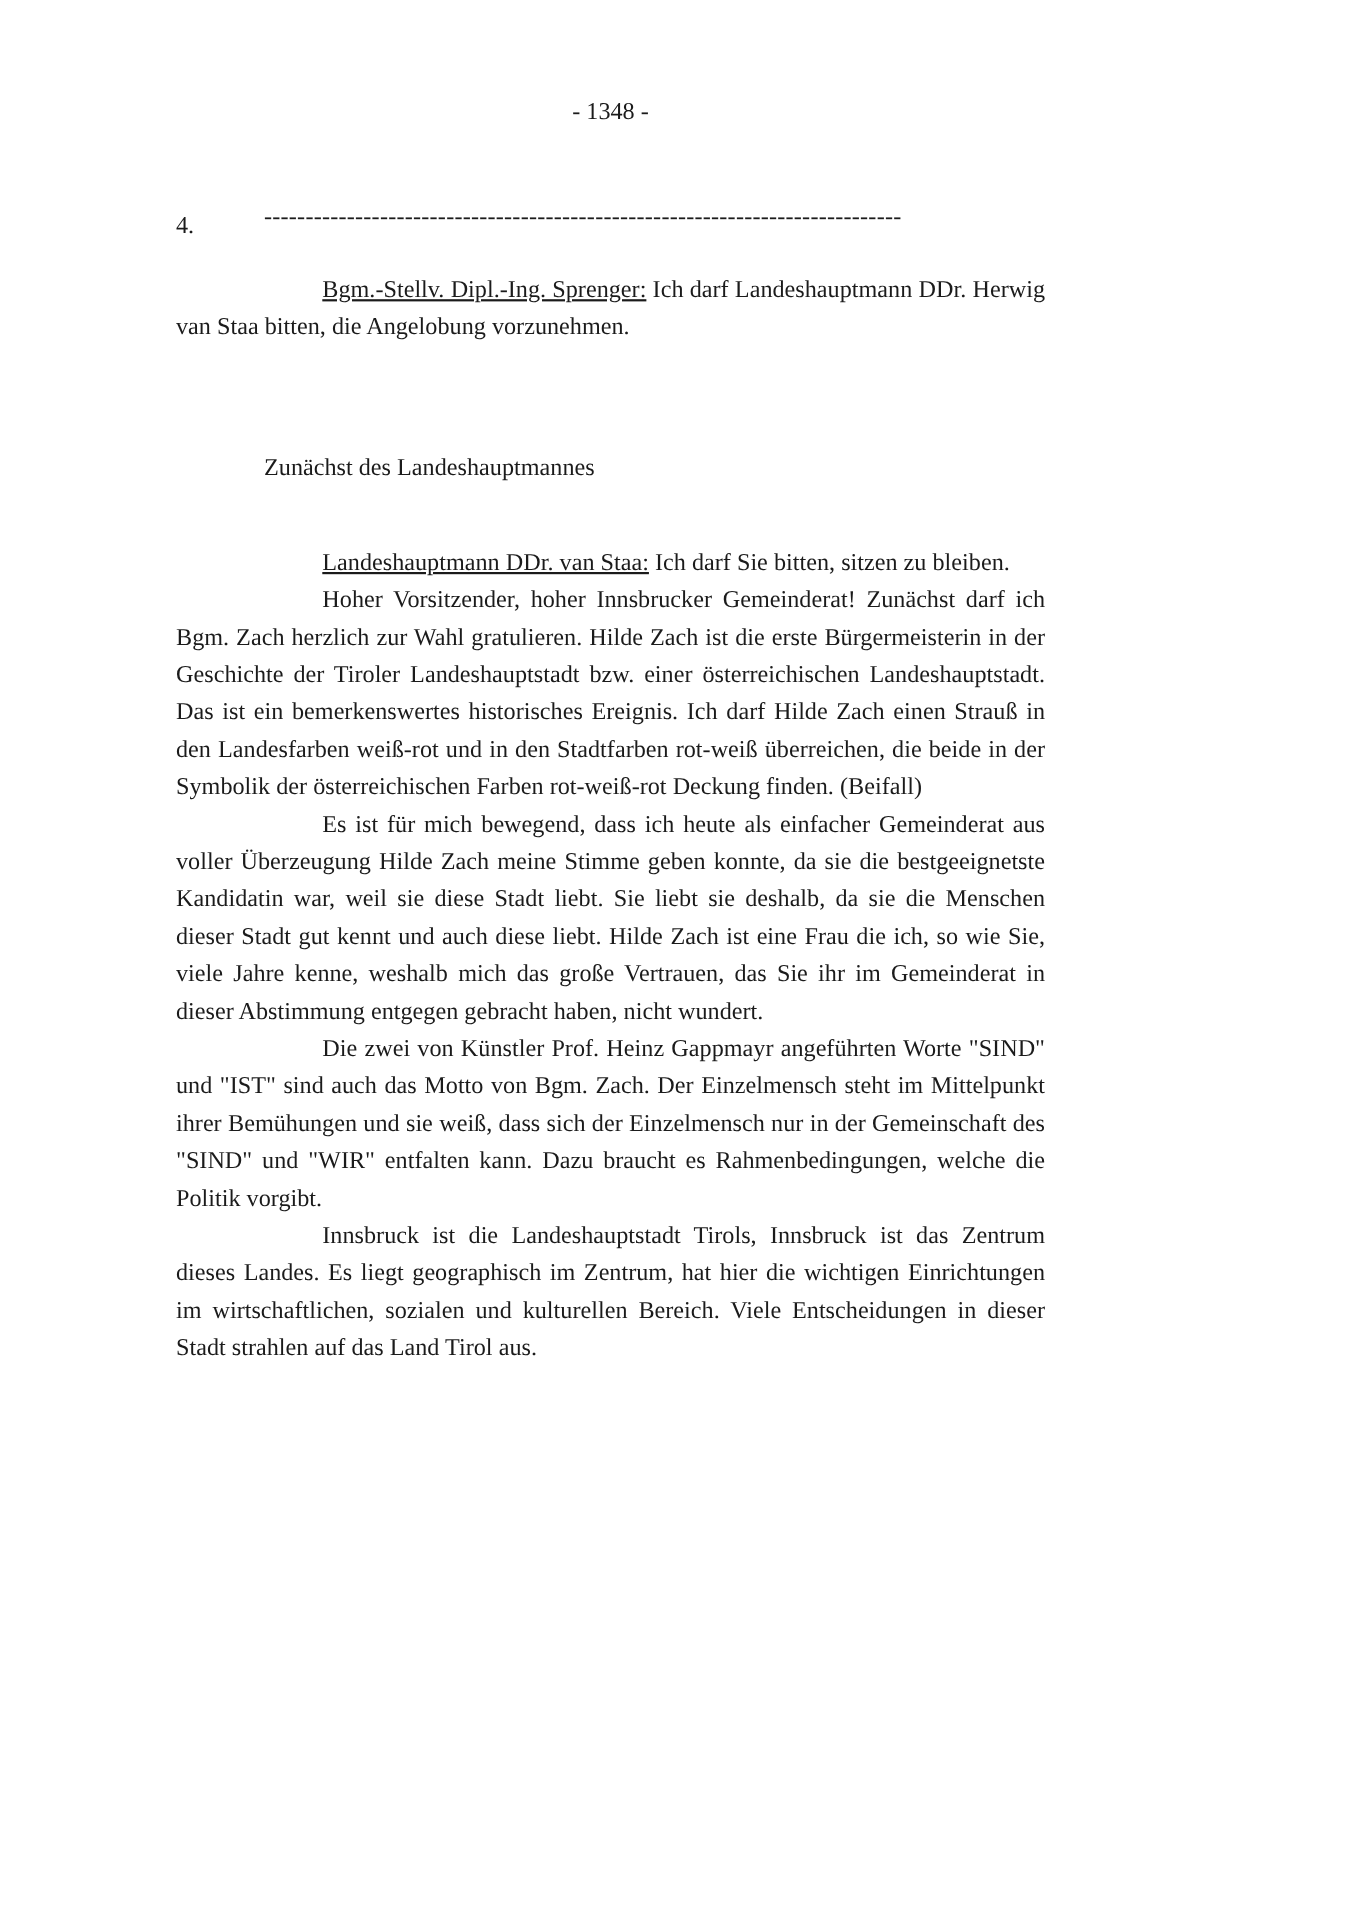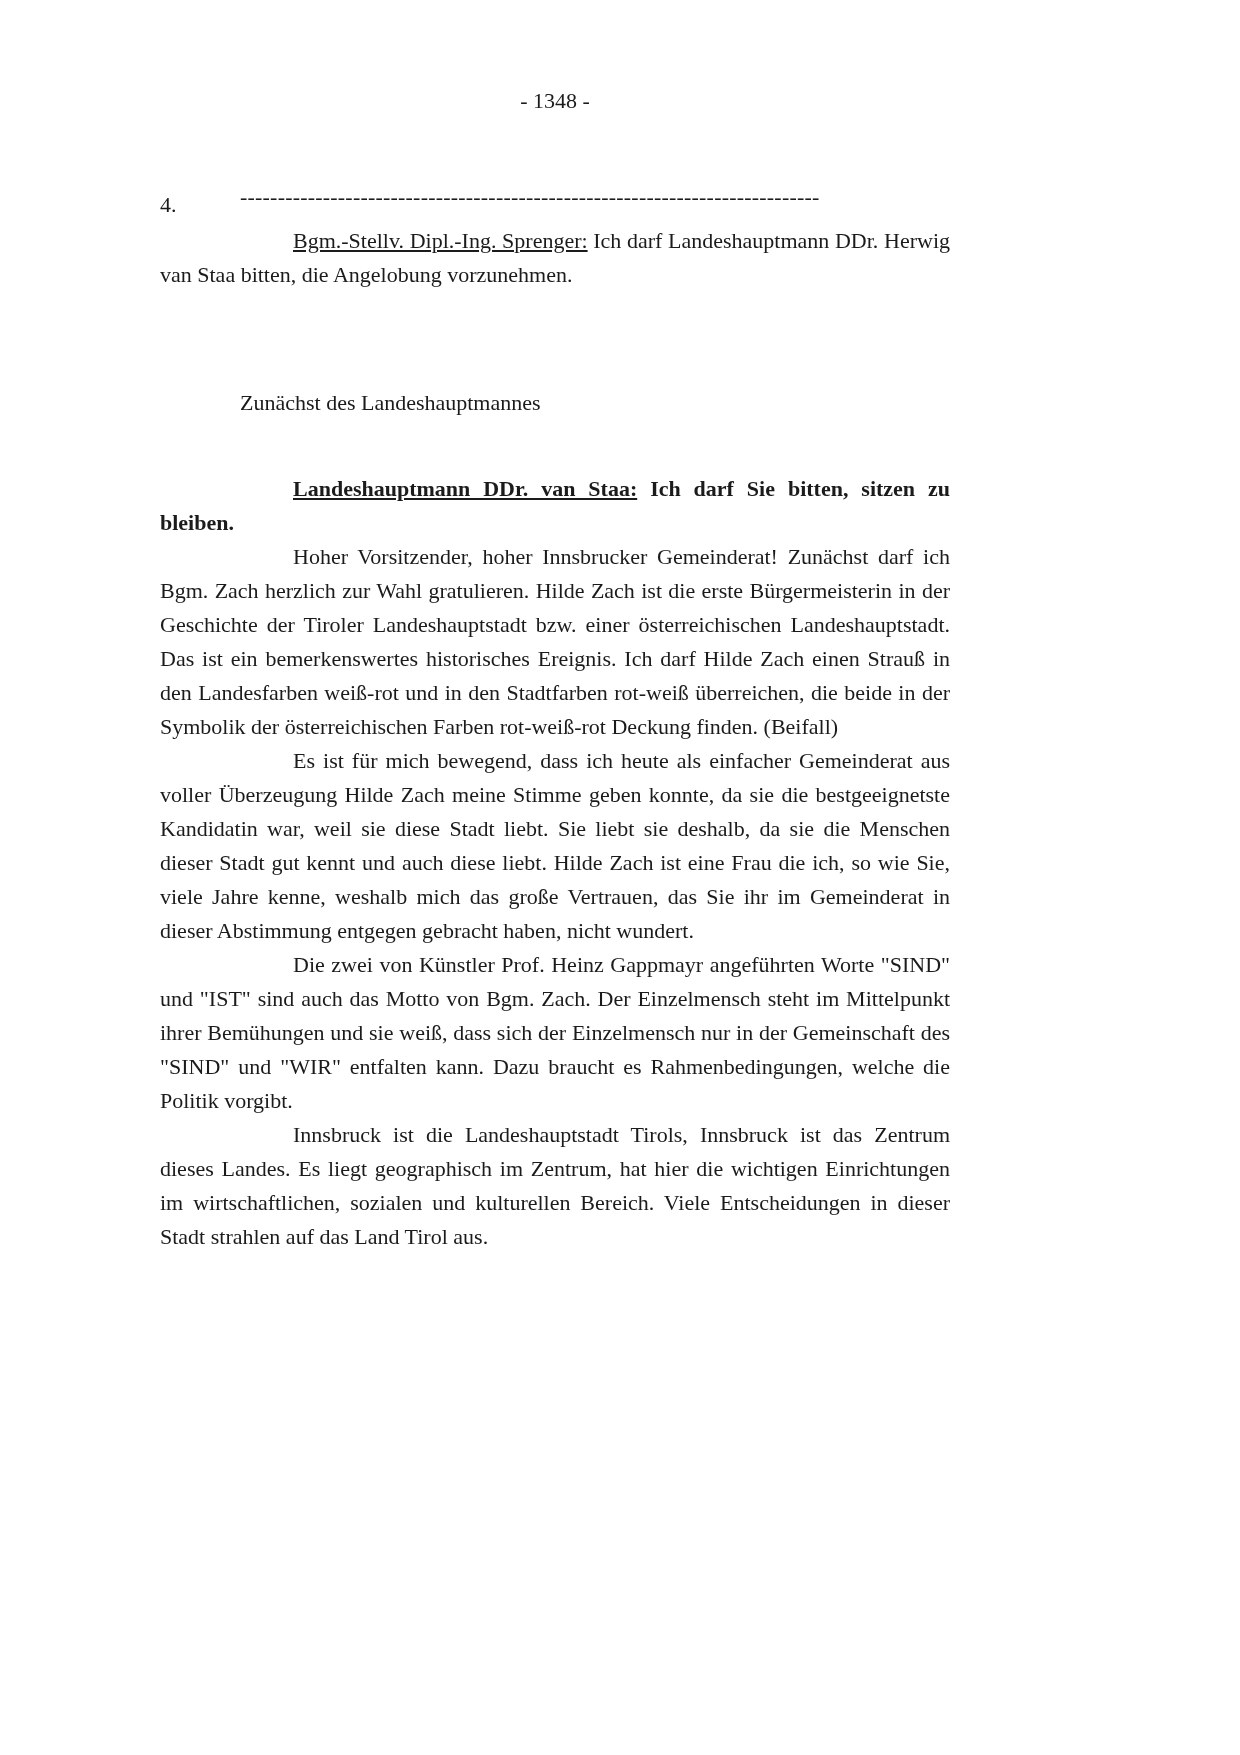--- a/index.html
+++ b/index.html
@@ -42,26 +42,26 @@
     overflow: hidden;
     letter-spacing: 0.2px;
   }
   .para {
     text-align: justify;
     text-indent: 133px;
   }
   .para .speaker {
     text-decoration: underline;
   }
-  .opening-para { margin-top: 2px; }
+  .opening-para { margin-top: 24px; }
   .greeting-heading {
     margin-top: 94px;
     margin-left: 80px;
   }
-  .speech-opening { margin-top: 52px; font-weight: bold; }
+  .speech-opening { margin-top: 52px; }
   .footer {
     position: absolute;
     left: 160px;
     top: 1396px;
     font-size: 17px;
     line-height: 22px;
   }
 </style>
 </head>
 <body>

